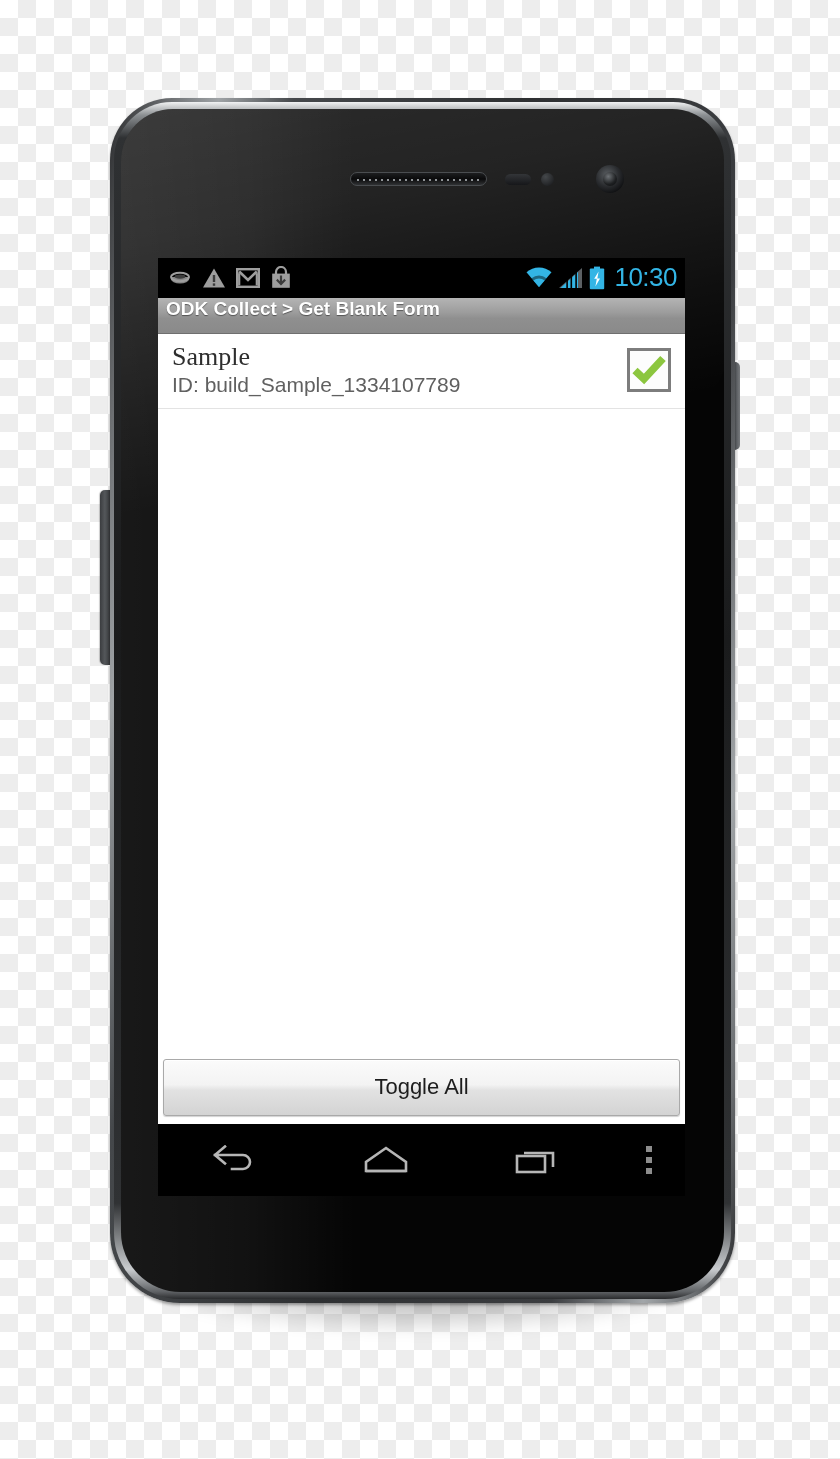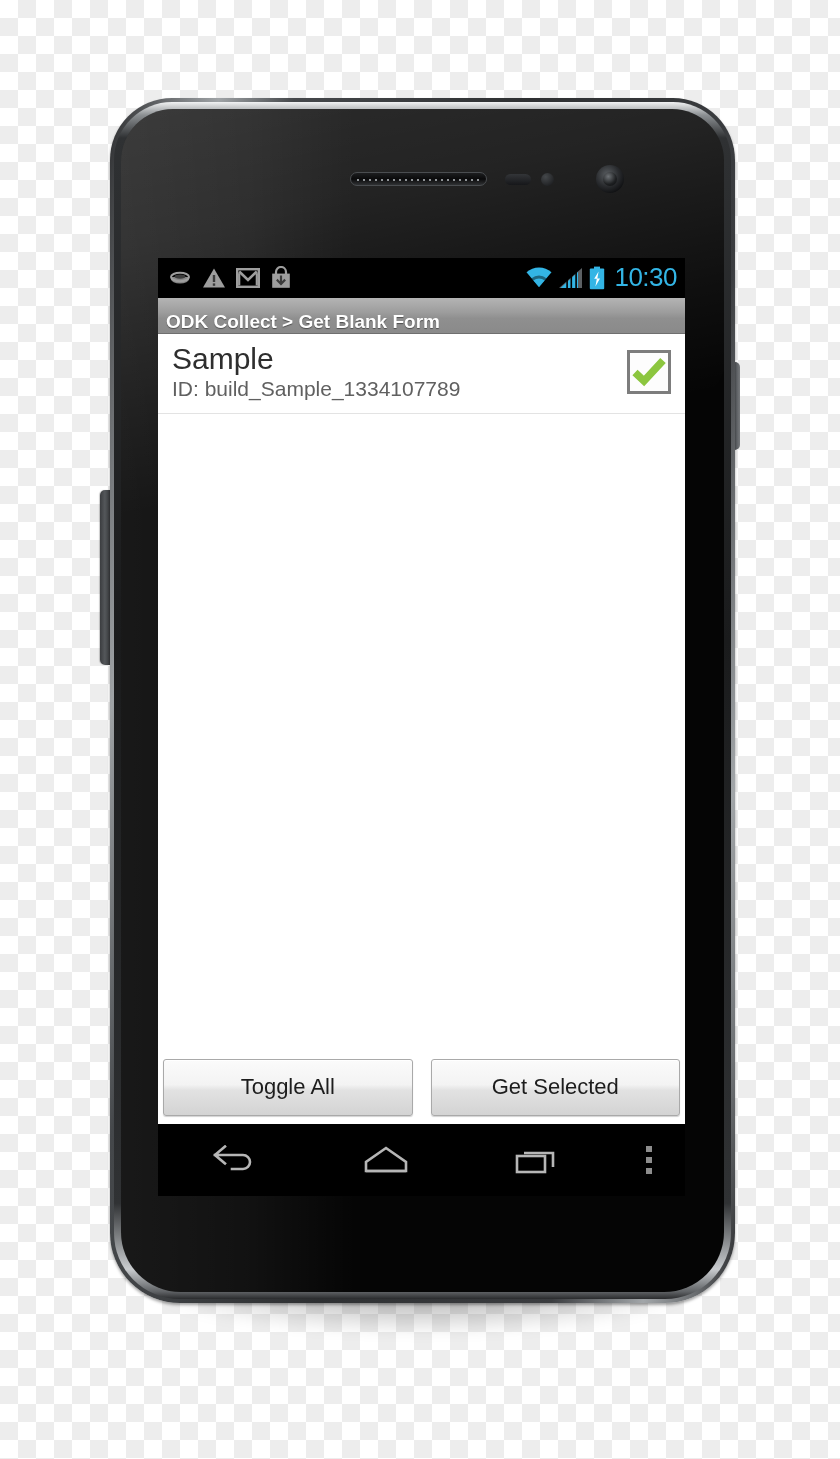--- a/index.html
+++ b/index.html
@@ -171,21 +171,21 @@
     padding-bottom: 2px;
   }
 
   
   #title-bar {
     height: 36px;
     flex: none;
     background: linear-gradient(180deg, #b4b4b4 0%, #9c9c9c 42%, #8f8f8f 58%, #8a8a8a 100%);
     border-bottom: 1px solid #6f6f6f;
     display: flex;
-    align-items: flex-end;
+    align-items: flex-start;
     padding: 0 8px;
   }
   #title-bar-text {
     font-size: 19px;
     font-weight: bold;
     color: #ffffff;
     text-shadow: 0 1px 1px rgba(0,0,0,0.45);
     white-space: nowrap;
   }
 
@@ -197,24 +197,25 @@
   }
   .list-row {
     display: flex;
     align-items: center;
     padding: 9px 14px 11px 14px;
     border-bottom: 1px solid #e3e3e3;
     background: #ffffff;
   }
   .row-texts { flex: 1; min-width: 0; }
   .row-title {
-    font-size: 30px;
+    font-size: 26px;
     color: #2e2e2e;
     line-height: 1.08;
     font-weight: normal;
+    font-family: Liberation Serif, serif;
   }
   .row-sub {
     font-size: 21px;
     color: #606060;
     margin-top: 2px;
     line-height: 1.15;
   }
   .row-checkbox {
     width: 44px; height: 44px;
     border: 3px solid #7d7d7d;
@@ -378,21 +379,20 @@
       <div class="row-checkbox">
         <svg width="34" height="30" viewBox="0 0 34 30">
           <path d="M3 15.5 L12 24 L31 3.5" fill="none" stroke="#8cc63f" stroke-width="7.5" stroke-linecap="butt" stroke-linejoin="miter"></path>
         </svg>
       </div>
     </div>
   </div>
 
   <div id="button-bar">
     <div class="ui-button">Toggle All</div>
-    <div class="ui-button">Get Selected</div>
   </div>
 </div>
 
 <div id="nav-bar">
   <div class="nav-btn">
     <svg width="44" height="30" viewBox="0 0 44 30">
       <path d="M3 10 L13 1.5 M3 10 L13 18.5 M3 10 L31 10 a7 7 0 0 1 0 14 L20 24" fill="none" stroke="#b6b6b6" stroke-width="2.6" stroke-linecap="square"></path>
     </svg>
   </div>
   <div class="nav-btn">

